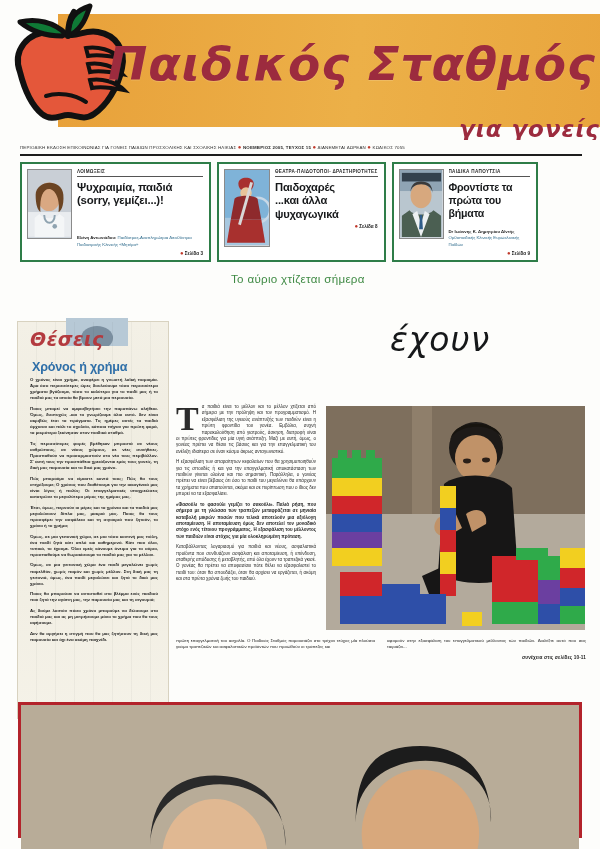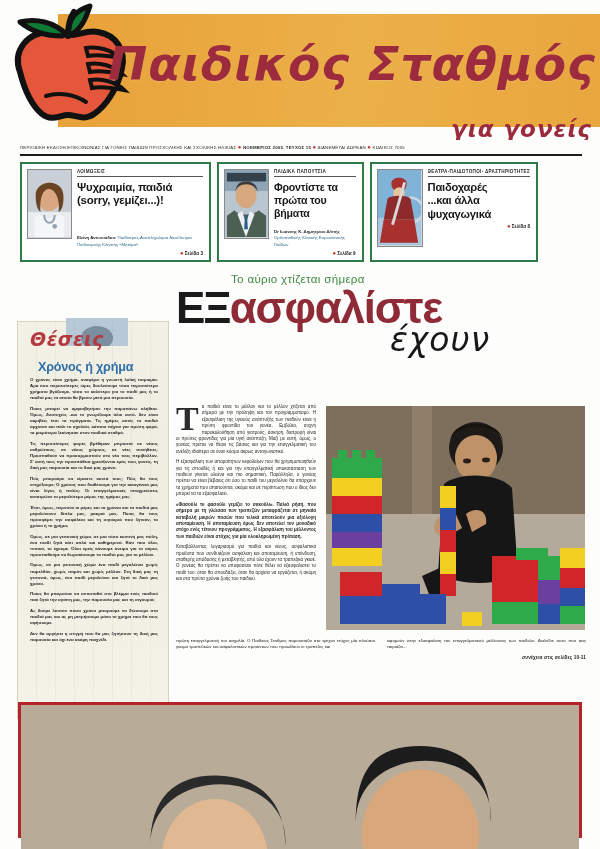--- a/index.html
+++ b/index.html
@@ -37,21 +37,21 @@
     font-family: "DejaVu Sans", sans-serif;
     font-size: 47px;
     font-weight: bold;
     font-style: italic;
     color: #9c2b3e;
     letter-spacing: 1px;
     white-space: nowrap;
     text-shadow: 0 1px 0 rgba(255,255,255,.15);
   }
   .mast-sub {
-    position: absolute; right: 8px; top: 116px;
+    position: absolute; right: 0; top: 116px;
     font-family: "DejaVu Sans", sans-serif;
     font-size: 23px; font-weight: bold; font-style: italic;
     color: #9c2b3e;
     letter-spacing: 1px;
   }
   .strap {
     position: absolute; left: 20px; top: 143px;
     width: 562px;
     font-size: 4.4px;
     line-height: 8px;
@@ -165,21 +165,21 @@
     width: 62px; height: 28px; overflow: hidden; border: 0;
   }
   .sb-brand {
     position: absolute; left: 12px; top: 6px;
     font-family: "DejaVu Sans", sans-serif;
     font-size: 19px; font-style: italic; font-weight: bold;
     color: #b33a3f; letter-spacing: .5px;
     z-index: 3;
   }
   .sb-title {
-    position: absolute; left: 20px; top: 38px;
+    position: absolute; left: 14px; top: 38px;
     font-size: 12.6px; font-weight: bold; color: #2f6fa8;
     letter-spacing: -.2px; z-index: 3;
   }
   .sb-text {
     position: absolute; left: 12px; top: 55px; right: 10px;
     font-size: 4.35px; line-height: 6.1px;
     color: #1c1c1c; text-align: justify; font-weight: bold;
     z-index: 3;
   }
   .sb-text p { margin: 0 0 4.5px 0; }
@@ -316,20 +316,47 @@
           <div>(sorry, γεμίζει...)!</div>
         </div>
         <div class="teaser-by">
           <b>Ελένη Αντωνιάδου:</b>
           <span>Παιδίατρος-Αναπληρώτρια Διευθύντρια</span><br>
           <span>Παιδιατρικής Κλινικής «Μητέρα»</span>
         </div>
         <div class="teaser-page">
           <span class="bullet">●</span>
           <span>Σελίδα 3</span>
+        </div>
+      </div>
+    </div>
+
+    <div class="teaser t2">
+      <div class="teaser-photo">
+        <svg class="ph" viewBox="0 0 46 78" preserveAspectRatio="none">
+          <rect width="46" height="78" fill="#7fb3d8"></rect>
+          <rect y="50" width="46" height="28" fill="#a8c8e0"></rect>
+          <circle cx="34" cy="42" r="13" fill="none" stroke="#c8d8e6" stroke-width="2.5"></circle>
+          <path d="M14 14 C14 6 30 6 30 14 C30 20 26 22 22 22 C18 22 14 20 14 14Z" fill="#a8302e"></path>
+          <circle cx="22" cy="24" r="6" fill="#e8c49a"></circle>
+          <path d="M10 30 C14 26 30 26 34 30 L38 52 L6 52 Z" fill="#8e2a2c"></path>
+          <path d="M6 52 L38 52 L42 76 L2 76 Z" fill="#a8302e"></path>
+          <rect x="20" y="12" width="3" height="46" fill="#d8d8d8" transform="rotate(16 21 35)"></rect>
+        </svg>
+      </div>
+      <div class="teaser-body">
+        <div class="kicker">ΘΕΑΤΡΑ-ΠΑΙΔΟΤΟΠΟΙ- ΔΡΑΣΤΗΡΙΟΤΗΤΕΣ</div>
+        <div class="teaser-head">
+          <div>Παιδοχαρές</div>
+          <div>...και άλλα</div>
+          <div>ψυχαγωγικά</div>
+        </div>
+        <div class="teaser-page">
+          <span class="bullet">●</span>
+          <span>Σελίδα 8</span>
         </div>
       </div>
     </div>
 
     <div class="teaser t3">
       <div class="teaser-photo">
         <svg class="ph" viewBox="0 0 45 70" preserveAspectRatio="none">
           <rect width="45" height="70" fill="#b9c6cf"></rect>
           <rect x="0" y="0" width="45" height="22" fill="#8fa4b4"></rect>
           <rect x="2" y="3" width="41" height="9" fill="#33414d"></rect>
@@ -349,54 +376,24 @@
         <div class="teaser-by">
           <b>Dr Ιωάννης Κ. Δημητρίου Δ/ντής</b><br>
           <span>Ορθοπαιδικής Κλινικής Ευρωκλινικής Παίδων</span>
         </div>
         <div class="teaser-page">
           <span class="bullet">●</span>
           <span>Σελίδα 9</span>
         </div>
       </div>
     </div>
-
-    <div class="teaser t2">
-      <div class="teaser-photo">
-        <svg class="ph" viewBox="0 0 46 78" preserveAspectRatio="none">
-          <rect width="46" height="78" fill="#7fb3d8"></rect>
-          <rect y="50" width="46" height="28" fill="#a8c8e0"></rect>
-          <circle cx="34" cy="42" r="13" fill="none" stroke="#c8d8e6" stroke-width="2.5"></circle>
-          <path d="M14 14 C14 6 30 6 30 14 C30 20 26 22 22 22 C18 22 14 20 14 14Z" fill="#a8302e"></path>
-          <circle cx="22" cy="24" r="6" fill="#e8c49a"></circle>
-          <path d="M10 30 C14 26 30 26 34 30 L38 52 L6 52 Z" fill="#8e2a2c"></path>
-          <path d="M6 52 L38 52 L42 76 L2 76 Z" fill="#a8302e"></path>
-          <rect x="20" y="12" width="3" height="46" fill="#d8d8d8" transform="rotate(16 21 35)"></rect>
-        </svg>
-      </div>
-      <div class="teaser-body">
-        <div class="kicker">ΘΕΑΤΡΑ-ΠΑΙΔΟΤΟΠΟΙ- ΔΡΑΣΤΗΡΙΟΤΗΤΕΣ</div>
-        <div class="teaser-head">
-          <div>Παιδοχαρές</div>
-          <div>...και άλλα</div>
-          <div>ψυχαγωγικά</div>
-        </div>
-        <div class="teaser-page">
-          <span class="bullet">●</span>
-          <span>Σελίδα 8</span>
-        </div>
-      </div>
-    </div>
   </div>
 
   <div class="headline">
     <div class="kicker-green">Το αύριο χτίζεται σήμερα</div>
-    <div class="h-main">
-      <span class="blk">ΕΞ</span><span class="red">ασφαλίστε</span>
-    </div>
     <div class="h-tora">έχουν</div>
   </div>
 
   <div class="sidebar">
     <div class="sb-thumb">
       <svg width="62" height="28" viewBox="0 0 62 28" preserveAspectRatio="none">
         <rect width="62" height="28" fill="#b7c9d6"></rect>
         <ellipse cx="31" cy="20" rx="16" ry="12" fill="#7b8fa0"></ellipse>
       </svg>
     </div>

